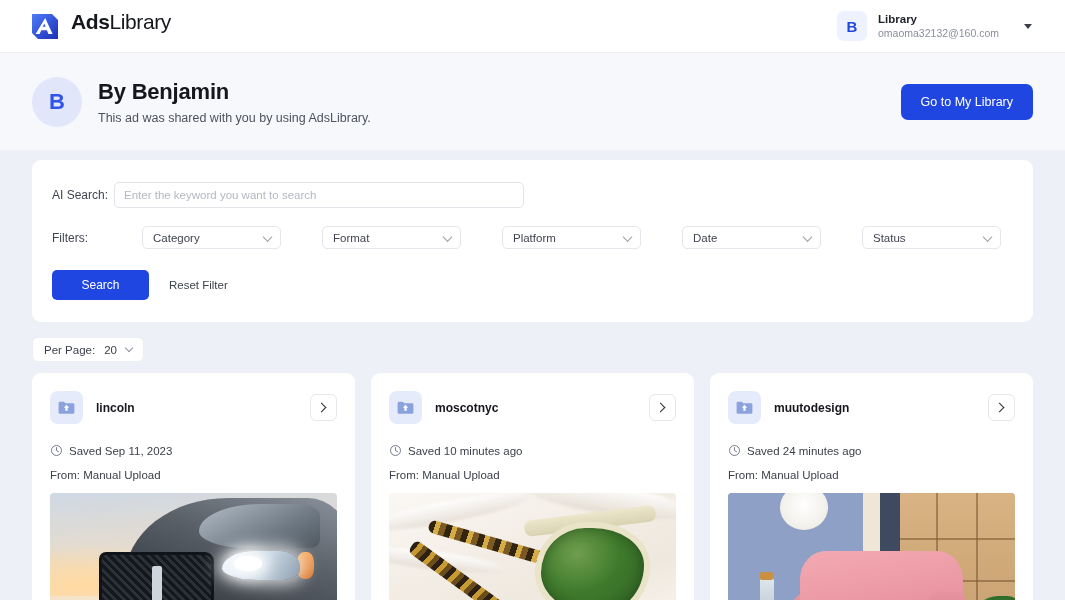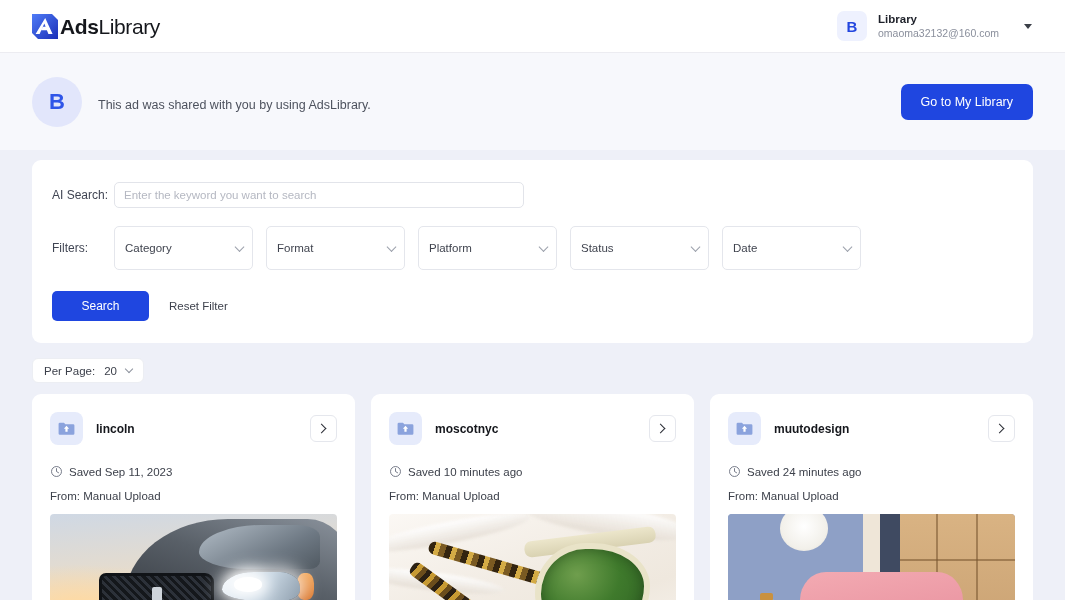--- a/index.html
+++ b/index.html
@@ -11,21 +11,21 @@
     -webkit-font-smoothing: antialiased;
   }
 
   
   .topbar {
     height: 53px; background: #fff;
     border-bottom: 1px solid #ececf1;
     display: flex; align-items: center; justify-content: space-between;
     padding: 0 33px 0 30px;
   }
-  .brand { display: flex; align-items: center; }
+  .brand { display: flex; gap: 11px; }
   .brand-mark { width: 30px; height: 30px; position: relative; border-radius: 4px; overflow: hidden; }
   .brand-text { font-size: 21px; letter-spacing: -0.4px; line-height: 1; }
   .brand-text .b1 { font-weight: 700; color: #15171c; }
   .brand-text .b2 { font-weight: 400; color: #15171c; }
 
   .acct { display: flex; align-items: center; gap: 11px; }
   .acct-av {
     width: 30px; height: 30px; border-radius: 7px; background: #eef1fe;
     color: #2346df; font-weight: 700; font-size: 15px;
     display: flex; align-items: center; justify-content: center;
@@ -66,23 +66,23 @@
     margin-top: 10px;
   }
   .f-row { display: flex; align-items: center; }
   .f-lab { font-size: 12px; color: #404553; width: 62px; flex: 0 0 62px; }
   .search-input {
     flex: 0 0 410px; height: 26px; border: 1px solid #e2e4ea; border-radius: 5px;
     font-size: 11.5px; font-family: inherit; color: #2a2d36; padding: 0 9px;
     background: #fff; outline: none;
   }
   .search-input::placeholder { color: #b5b8c2; }
-  .f-row2 { margin-top: 18px; display: flex; align-items: center; }
+  .f-row2 { margin-top: 18px; display: flex; align-items: center; gap: 28px; }
   .sel {
-    position: relative; width: 139px; height: 44px; margin-right: 13px;
+    position: relative; width: 139px; height: 23px; margin-right: 13px;
     border: 1px solid #e4e6ec; border-radius: 5px; background: #fff;
     display: flex; align-items: center; padding: 0 10px;
     font-size: 11.5px; color: #40444f; cursor: pointer;
   }
   .sel:last-child { margin-right: 0; }
   .chev {
     position: absolute; right: 9px; top: 50%; width: 7px; height: 7px;
     border-right: 1.4px solid #9ba0ab; border-bottom: 1.4px solid #9ba0ab;
     transform: translateY(-65%) rotate(45deg);
   }
@@ -236,20 +236,21 @@
       <div class="acct-mail">omaoma32132@160.com</div>
     </div>
     <span class="caret-dn"></span>
   </div>
 </div>
 
 <div class="hero">
   <div class="hero-left">
     <div class="hero-av">B</div>
     <div>
+      <div class="hero-title">By Benjamin</div>
       <div class="hero-sub">This ad was shared with you by using AdsLibrary.</div>
     </div>
   </div>
   <button class="btn-primary">Go to My Library</button>
 </div>
 
 <div class="wrap">
 
   <div class="panel">
     <div class="f-row">
@@ -265,25 +266,25 @@
       </div>
       <div class="sel">
         <span>Format</span>
         <i class="chev"></i>
       </div>
       <div class="sel">
         <span>Platform</span>
         <i class="chev"></i>
       </div>
       <div class="sel">
+        <span>Date</span>
+        <i class="chev"></i>
+      </div>
+      <div class="sel">
         <span>Status</span>
-        <i class="chev"></i>
-      </div>
-      <div class="sel">
-        <span>Date</span>
         <i class="chev"></i>
       </div>
     </div>
 
     <div class="btn-row">
       <button class="btn-search">Search</button>
       <button class="btn-reset">Reset Filter</button>
     </div>
   </div>
 

